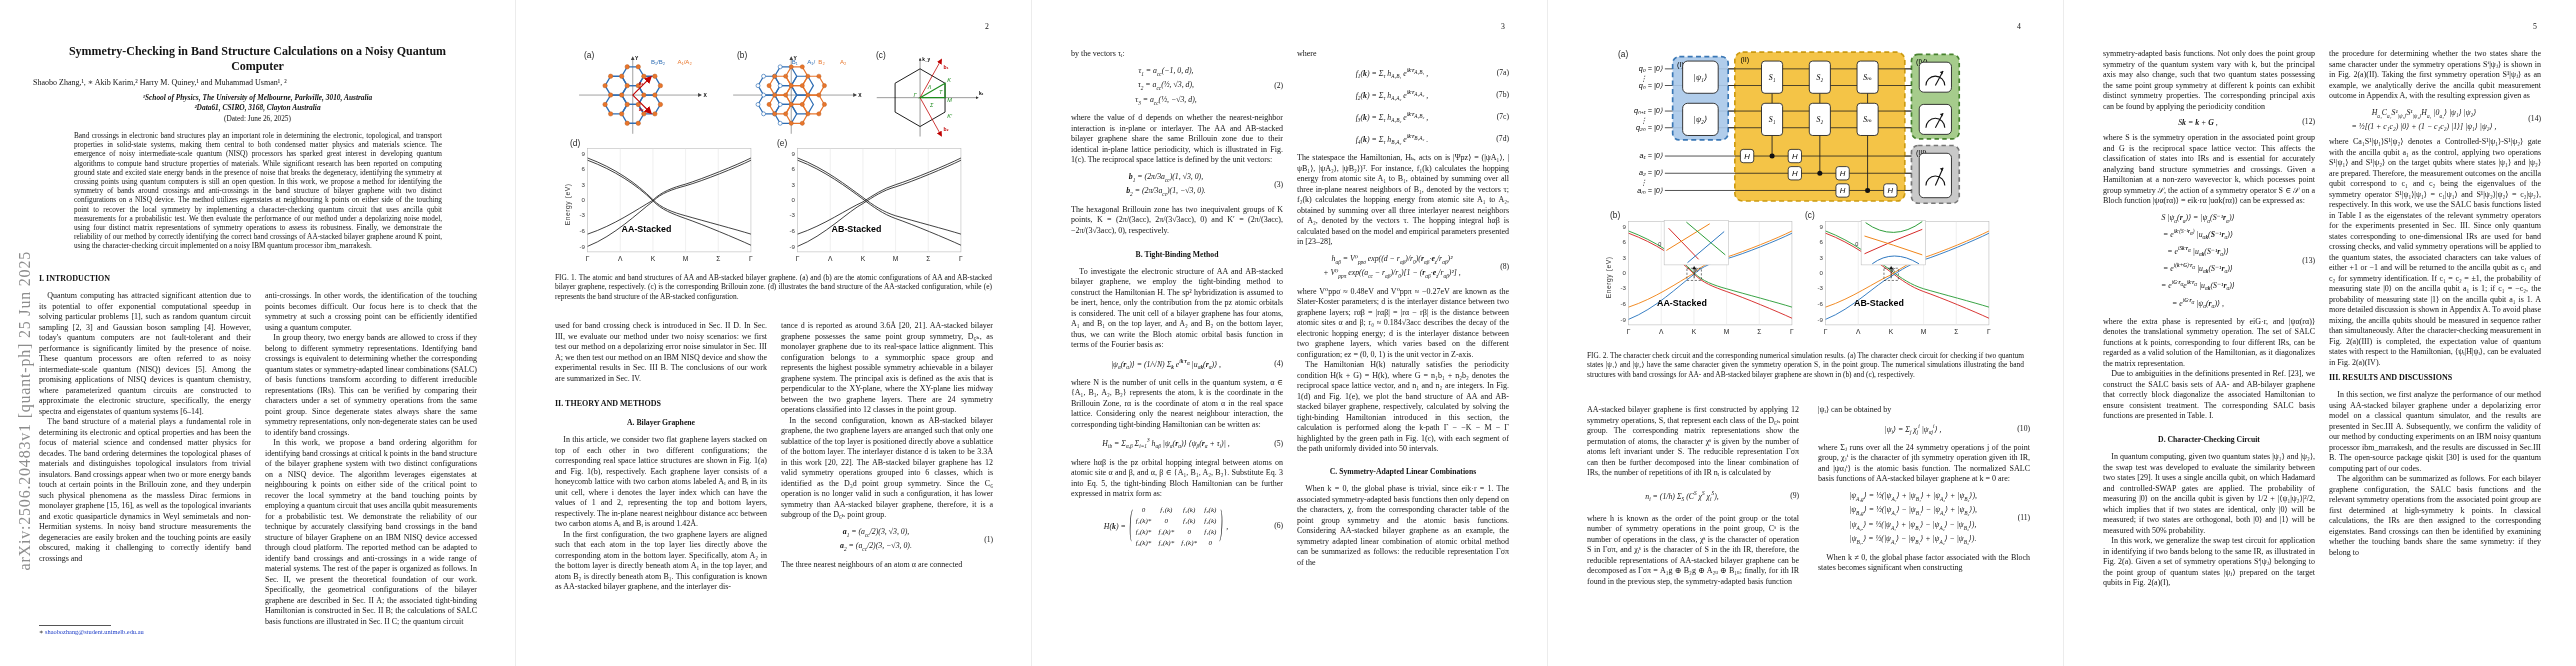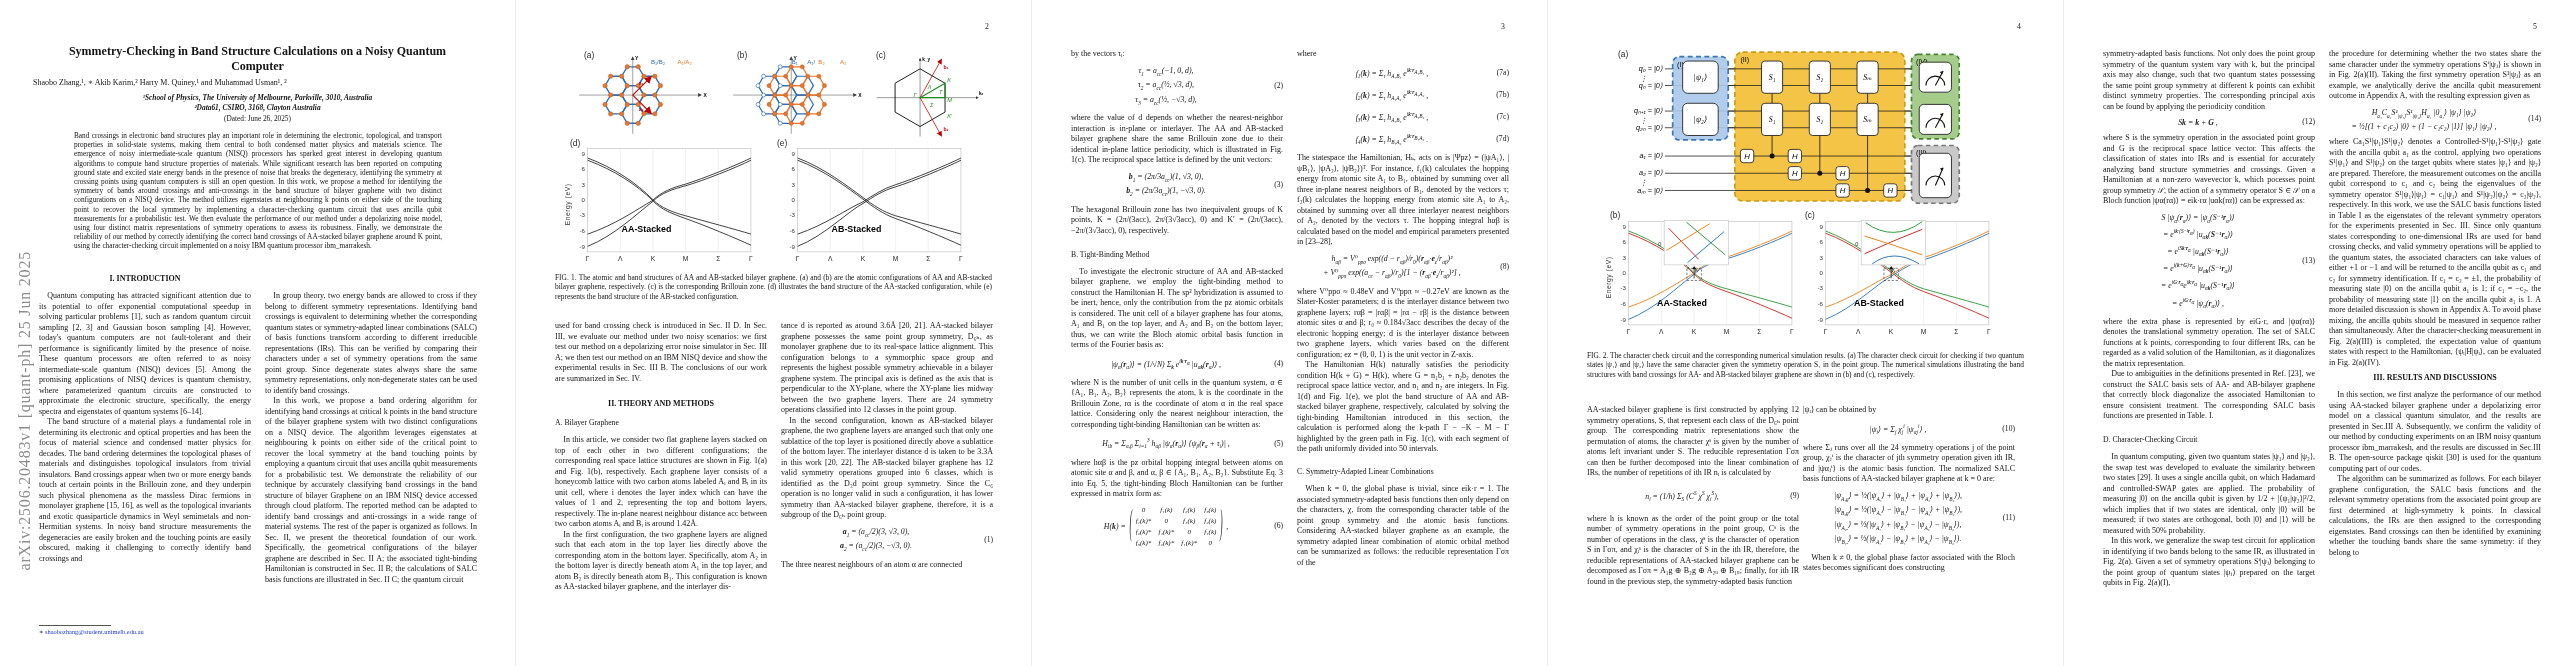--- a/index.html
+++ b/index.html
@@ -6,22 +6,22 @@
   body{width:2576px;height:667px;font-family:"Liberation Serif","DejaVu Serif",serif;color:#141414;}
   .strip{display:flex;width:2576px;height:667px;}
   .page{position:relative;width:515px;height:667px;background:#ffffff;overflow:hidden;flex:0 0 515px;}
   .page + .page{border-left:0.6px solid #ececec;}
 
   
   .body-text{font-size:8px;line-height:10.5px;text-align:justify;}
   .para{margin:0;text-indent:8.3px;}
   .para.noind{text-indent:0;}
   .col{position:absolute;width:212px;overflow:hidden;}
-  .sec-head{text-align:center;font-weight:bold;font-size:8px;margin:2.2px 0 6.7px 0;text-indent:0;}
-  .sub-head{text-align:left;font-weight:normal;font-size:7.7px;margin:9px 0 6.7px 0;text-indent:0;}
+  .sec-head{text-align:left;font-weight:bold;font-size:8px;margin:2.2px 0 6.7px 0;text-indent:0;}
+  .sub-head{text-align:center;font-weight:bold;font-size:7.7px;margin:9px 0 6.7px 0;text-indent:0;}
   .pageno{position:absolute;top:22px;right:42px;font-size:7.8px;}
 
   
   .title{position:absolute;top:44px;left:47px;right:47px;text-align:center;font-size:12px;font-weight:bold;}
   .authors{position:absolute;top:78px;left:33px;right:33px;text-align:left;font-size:8px;}
   .affil{position:absolute;left:33px;right:33px;text-align:center;font-style:italic;font-size:7.4px;font-weight:bold;}
   .dated{position:absolute;left:33px;right:33px;text-align:center;font-size:7.3px;}
   .abstract{position:absolute;top:131px;left:74px;width:368px;font-size:7.3px;line-height:9.2px;text-align:justify;}
 
   
@@ -65,20 +65,21 @@
     <div class="affil" style="top:103px">²Data61, CSIRO, 3168, Clayton Australia</div>
     <div class="dated" style="top:114px">(Dated: June 26, 2025)</div>
     <div class="abstract">Band crossings in electronic band structures play an important role in determining the electronic, topological, and transport properties in solid-state systems, making them central to both condensed matter physics and materials science. The emergence of noisy intermediate-scale quantum (NISQ) processors has sparked great interest in developing quantum algorithms to compute band structure properties of materials. While significant research has been reported on computing ground state and excited state energy bands in the presence of noise that breaks the degeneracy, identifying the symmetry at crossing points using quantum computers is still an open question. In this work, we propose a method for identifying the symmetry of bands around crossings and anti-crossings in the band structure of bilayer graphene with two distinct configurations on a NISQ device. The method utilizes eigenstates at neighbouring k points on either side of the touching point to recover the local symmetry by implementing a character-checking quantum circuit that uses ancilla qubit measurements for a probabilistic test. We then evaluate the performance of our method under a depolarizing noise model, using four distinct matrix representations of symmetry operations to assess its robustness. Finally, we demonstrate the reliability of our method by correctly identifying the correct band crossings of AA-stacked bilayer graphene around K point, using the character-checking circuit implemented on a noisy IBM quantum processor ibm_marrakesh.</div>
 
     <div class="col body-text" style="top:272px;left:39px;height:349px">
       <p class="sec-head">I.   INTRODUCTION</p>
       <p class="para">Quantum computing has attracted significant attention due to its potential to offer exponential computational speedup in solving particular problems [1], such as random quantum circuit sampling [2, 3] and Gaussian boson sampling [4]. However, today's quantum computers are not fault-tolerant and their performance is significantly limited by the presence of noise. These quantum processors are often referred to as noisy intermediate-scale quantum (NISQ) devices [5]. Among the promising applications of NISQ devices is quantum chemistry, where parameterized quantum circuits are constructed to approximate the electronic structure, specifically, the energy spectra and eigenstates of quantum systems [6–14].</p>
       <p class="para">The band structure of a material plays a fundamental role in determining its electronic and optical properties and has been the focus of material science and condensed matter physics for decades. The band ordering determines the topological phases of materials and distinguishes topological insulators from trivial insulators. Band crossings appear when two or more energy bands touch at certain points in the Brillouin zone, and they underpin such physical phenomena as the massless Dirac fermions in monolayer graphene [15, 16], as well as the topological invariants and exotic quasiparticle dynamics in Weyl semimetals and non-Hermitian systems. In noisy band structure measurements the degeneracies are easily broken and the touching points are easily obscured, making it challenging to correctly identify band crossings and</p>
     </div>
     <div class="col body-text" style="top:291px;left:265px;height:340px">
+      <p class="para noind">anti-crossings. In other words, the identification of the touching points becomes difficult. Our focus here is to check that the symmetry at such a crossing point can be efficiently identified using a quantum computer.</p>
       <p class="para">In group theory, two energy bands are allowed to cross if they belong to different symmetry representations. Identifying band crossings is equivalent to determining whether the corresponding quantum states or symmetry-adapted linear combinations (SALC) of basis functions transform according to different irreducible representations (IRs). This can be verified by comparing their characters under a set of symmetry operations from the same point group. Since degenerate states always share the same symmetry representations, only non-degenerate states can be used to identify band crossings.</p>
       <p class="para">In this work, we propose a band ordering algorithm for identifying band crossings at critical k points in the band structure of the bilayer graphene system with two distinct configurations on a NISQ device. The algorithm leverages eigenstates at neighbouring k points on either side of the critical point to recover the local symmetry at the band touching points by employing a quantum circuit that uses ancilla qubit measurements for a probabilistic test. We demonstrate the reliability of our technique by accurately classifying band crossings in the band structure of bilayer Graphene on an IBM NISQ device accessed through cloud platform. The reported method can be adapted to identify band crossings and anti-crossings in a wide range of material systems. The rest of the paper is organized as follows. In Sec. II, we present the theoretical foundation of our work. Specifically, the geometrical configurations of the bilayer graphene are described in Sec. II A; the associated tight-binding Hamiltonian is constructed in Sec. II B; the calculations of SALC basis functions are illustrated in Sec. II C; the quantum circuit</p>
     </div>
 
     <div class="footnote">
       <div class="frule"></div>
       <span>∗</span>
       <span class="femail">shaobozhang@student.unimelb.edu.au</span>
     </div>
   </div>
@@ -682,39 +683,39 @@
     <div class="col body-text" style="top:405px;left:39px;height:239px">
       <p class="para noind">AA-stacked bilayer graphene is first constructed by applying 12 symmetry operations, S, that represent each class of the D₆ₕ point group. The corresponding matrix representations show the permutation of atoms, the character χˢ is given by the number of atoms left invariant under S. The reducible representation Γσπ can then be further decomposed into the linear combination of IRs, the number of repetitions of ith IR nᵢ is calculated by</p>
       <div class="eq" style="margin:9px 0">
         <div class="ebody">
             <div>n<sub>i</sub> = (1/h) Σ<sub>S</sub> (C<sup>S</sup> χ<sup>S</sup> χ<sub>i</sub><sup>S</sup>),</div>
           </div>
         <div class="enum">(9)</div>
       </div>
       <p class="para noind">where h is known as the order of the point group or the total number of symmetry operations in the point group, Cˢ is the number of operations in the class, χˢ is the character of operation S in Γσπ, and χᵢˢ is the character of S in the ith IR, therefore, the reducible representations of AA-stacked bilayer graphene can be decomposed as Γσπ = A₁g ⊕ B₂g ⊕ A₂ᵤ ⊕ B₁ᵤ; finally, for ith IR found in the previous step, the symmetry-adapted basis function</p>
     </div>
-    <div class="col body-text" style="top:405px;left:255px;height:239px">
+    <div class="col body-text" style="top:405px;left:270px;height:239px">
       <p class="para noind">|ψᵢ⟩ can be obtained by</p>
       <div class="eq">
         <div class="ebody">
             <div>|ψ<sub>i</sub>⟩ = Σ<sub>j</sub> χ<sub>j</sub><sup>i</sup> |ψ<sub>αj</sub><sup>i</sup>⟩ ,</div>
           </div>
         <div class="enum">(10)</div>
       </div>
       <p class="para noind">where Σⱼ runs over all the 24 symmetry operations j of the point group, χⱼⁱ is the character of jth symmetry operation given ith IR, and |ψαⱼⁱ⟩ is the atomic basis function. The normalized SALC basis functions of AA-stacked bilayer graphene at k = 0 are:</p>
       <div class="eq">
         <div class="ebody">
           <div>|ψ<sub>A₁g</sub>⟩ = ½(|ψ<sub>A₁</sub>⟩ + |ψ<sub>B₁</sub>⟩ + |ψ<sub>A₂</sub>⟩ + |ψ<sub>B₂</sub>⟩),</div>
             <div>|ψ<sub>B₂g</sub>⟩ = ½(|ψ<sub>A₁</sub>⟩ − |ψ<sub>B₁</sub>⟩ − |ψ<sub>A₂</sub>⟩ + |ψ<sub>B₂</sub>⟩),</div>
           <div>|ψ<sub>A₂ᵤ</sub>⟩ = ½(|ψ<sub>A₁</sub>⟩ + |ψ<sub>B₁</sub>⟩ − |ψ<sub>A₂</sub>⟩ − |ψ<sub>B₂</sub>⟩),</div>
             <div>|ψ<sub>B₁ᵤ</sub>⟩ = ½(|ψ<sub>A₁</sub>⟩ − |ψ<sub>B₁</sub>⟩ + |ψ<sub>A₂</sub>⟩ − |ψ<sub>B₂</sub>⟩).</div>
         </div>
         <div class="enum">(11)</div>
       </div>
-      <p class="para">When k ≠ 0, the global phase factor associated with the Bloch states becomes significant does constructing</p>
+      <p class="para">When k ≠ 0, the global phase factor associated with the Bloch states becomes significant when constructing</p>
     </div>
   </div>
 
   <div class="page">
     <div class="pageno">5</div>
     <div class="col body-text" style="top:49px;left:39px;height:594px">
       <p class="para noind">symmetry-adapted basis functions. Not only does the point group symmetry of the quantum system vary with k, but the principal axis may also change, such that two quantum states possessing the same point group symmetry at different k points can exhibit distinct symmetry properties. The corresponding principal axis can be found by applying the periodicity condition</p>
       <div class="eq">
         <div class="ebody">
             <div>S<b>k</b> = <b>k</b> + <b>G</b> ,</div>

